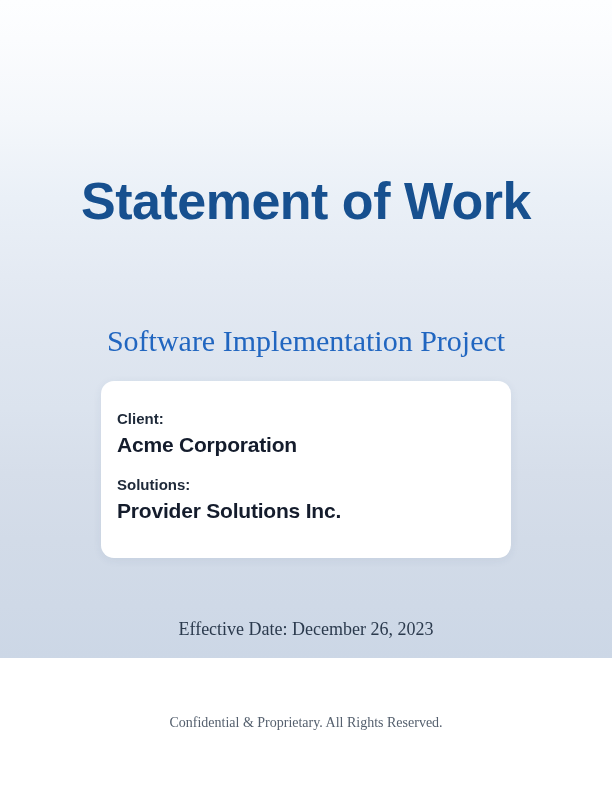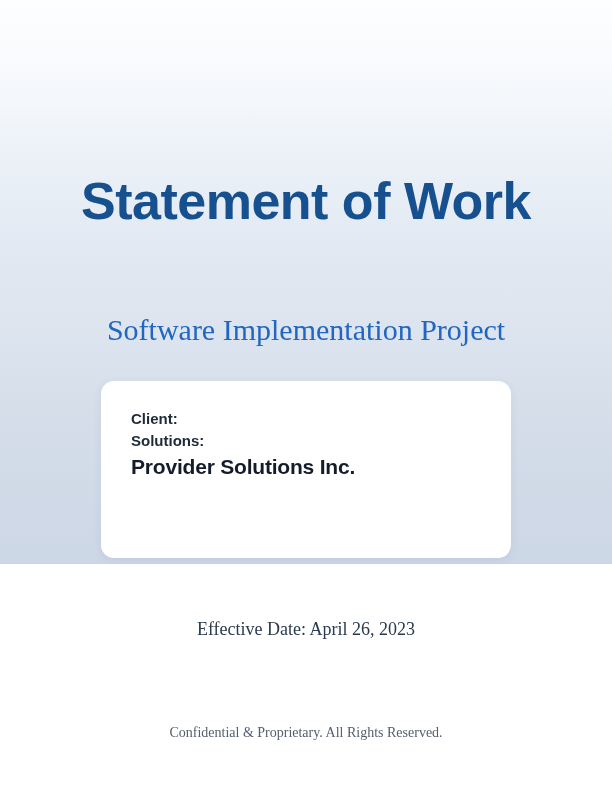--- a/index.html
+++ b/index.html
@@ -10,21 +10,21 @@
     width: 612px;
     height: 792px;
     overflow: hidden;
     font-family: "Liberation Sans", sans-serif;
     background: #ffffff;
   }
   .page {
     position: relative;
     box-sizing: border-box;
     width: 612px;
-    height: 564px;
+    height: 658px;
     background: linear-gradient(180deg,
         #fdfeff 0%,
         #fbfcfe 6%,
         #f4f7fb 18%,
         #eaf0f7 30%,
         #e4eaf3 42%,
         #dfe6f0 52%,
         #dbe3ee 62%,
         #d6deea 72%,
         #d2dbe8 82%,
@@ -46,42 +46,42 @@
     font-weight: bold;
     font-size: 52px;
     line-height: 58px;
     letter-spacing: -0.5px;
     color: #17508f;
   }
   .doc-subtitle {
     position: absolute;
     left: 0;
     right: 0;
-    top: 311px;
+    top: 322px;
     margin: 0;
     text-align: center;
     font-family: "Liberation Serif", serif;
     font-weight: normal;
     font-size: 30px;
     line-height: 38px;
     color: #2166c0;
   }
 
   
   .parties-card {
     position: absolute;
     left: 101px;
     top: 381px;
     width: 410px;
     height: 177px;
     box-sizing: border-box;
     background: #ffffff;
     border-radius: 13px;
     box-shadow: 0 2px 10px rgba(40, 70, 110, 0.07);
-    padding: 27px 30px 0 30px;
+    padding: 27px 30px 0 16px;
   }
   .field-label {
     margin: 0;
     font-family: "Liberation Sans", sans-serif;
     font-weight: bold;
     font-size: 15px;
     line-height: 22px;
     color: #1e2939;
   }
   .field-value {
@@ -108,42 +108,43 @@
     font-family: "Liberation Serif", serif;
     font-size: 18px;
     line-height: 24px;
     color: #2b3a4d;
   }
   .confidential {
     position: absolute;
     left: 0;
     right: 0;
     top: 707px;
-    margin: 16px;
+    margin: 6px;
     text-align: center;
     font-family: "Liberation Serif", serif;
     font-size: 14px;
     line-height: 20px;
     color: #55606e;
   }
 </style>
 </head>
 <body>
 
 <div class="page">
 
   <div class="title-block">
     <h1 class="doc-title">Statement of Work</h1>
   </div>
 
   <h2 class="doc-subtitle">Software Implementation Project</h2>
 
   <div class="parties-card">
     <p class="field-label">Client:</p>
+    <p class="field-value">Acme Corporation</p>
     <p class="field-label">Solutions:</p>
     <p class="field-value last">Provider Solutions Inc.</p>
   </div>
 
-  <p class="effective-date">Effective Date: April 26, 2023</p>
+  <p class="effective-date">Effective Date: December 26, 2023</p>
 
   <p class="confidential">Confidential &amp; Proprietary. All Rights Reserved.</p>
 
 </div>
 
 </body></html>

